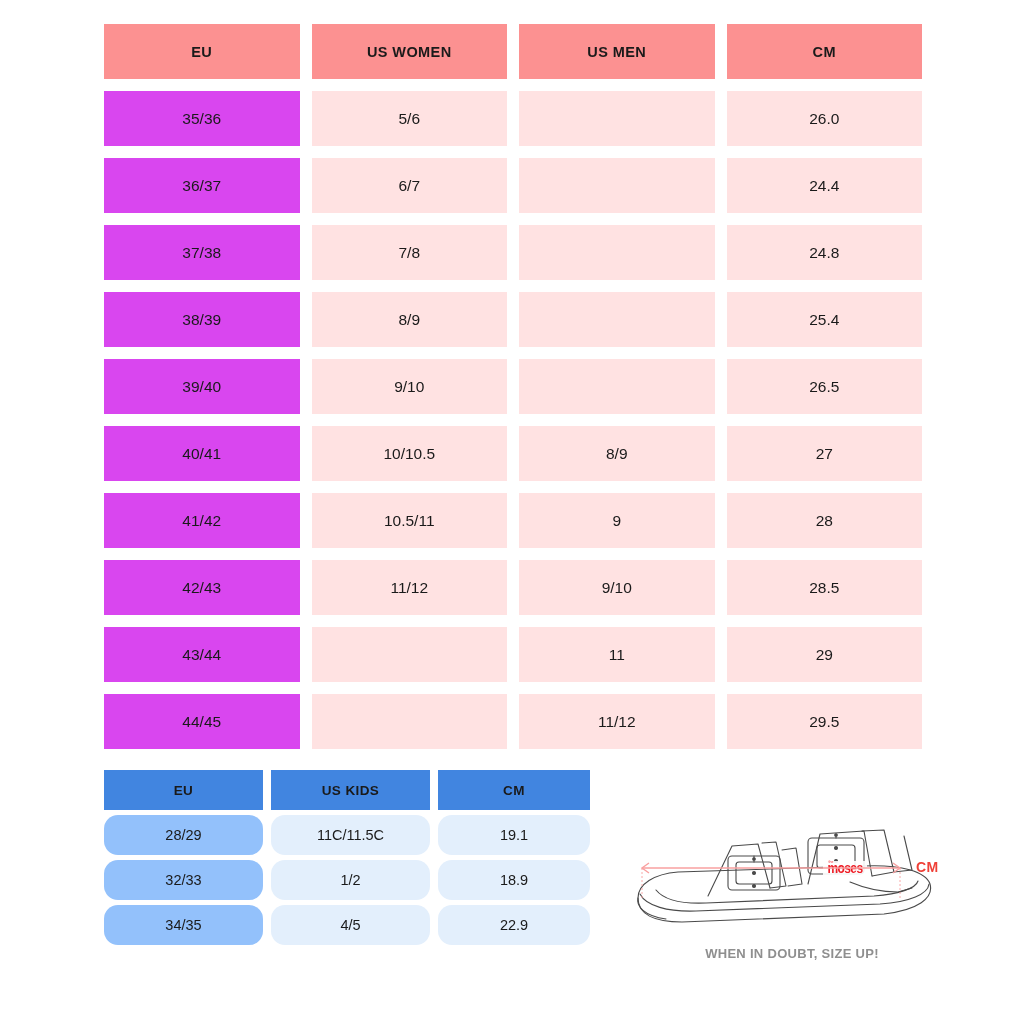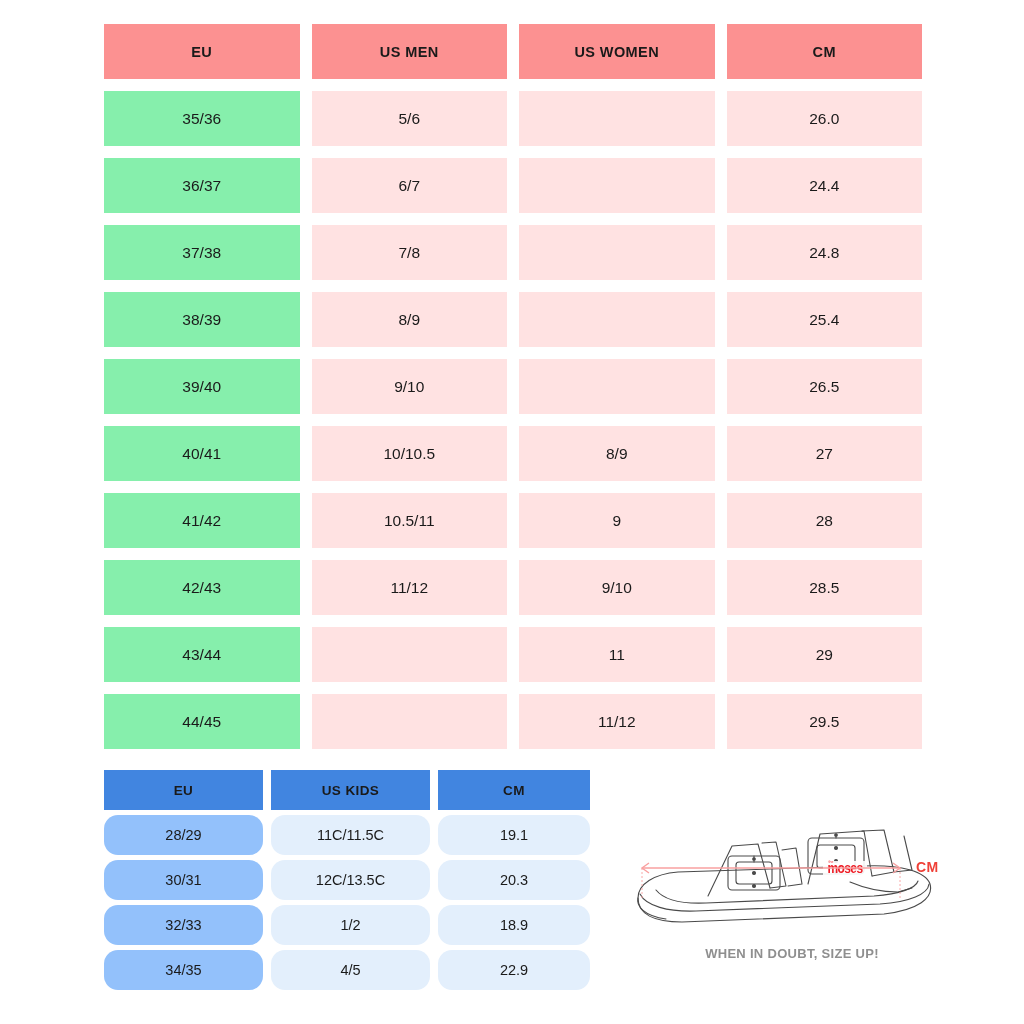--- a/index.html
+++ b/index.html
@@ -43,21 +43,21 @@
   .col-usm    { width: 196px; }
   .col-cm     { width: 196px; }
 
   .adult-row.header .adult-cell {
     background: #fc9191;
     font-weight: bold;
     font-size: 14.5px;
     letter-spacing: 0.4px;
   }
   .adult-row.body .adult-cell { background: #ffe2e2; }
-  .adult-row.body .adult-cell.col-eu { background: #86efac; }
+  .adult-row.body .adult-cell.col-eu { background: #d946ef; }
 
   
   #kids-table {
     position: absolute;
     left: 104px;
     top: 770px;
     width: 486px;
   }
   .kids-row {
     display: flex;
@@ -118,22 +118,22 @@
     letter-spacing: 0.3px;
   }
 </style>
 </head>
 <body>
 
 <div id="adult-table">
 
   <div class="adult-row header">
     <div class="adult-cell col-eu">EU</div>
+    <div class="adult-cell col-usw">US WOMEN</div>
     <div class="adult-cell col-usm">US MEN</div>
-    <div class="adult-cell col-usw">US WOMEN</div>
     <div class="adult-cell col-cm">CM</div>
   </div>
 
   <div class="adult-row body">
     <div class="adult-cell col-eu">35/36</div>
     <div class="adult-cell col-usw">5/6</div>
     <div class="adult-cell col-usm"></div>
     <div class="adult-cell col-cm">26.0</div>
   </div>
   <div class="adult-row body">
@@ -197,25 +197,20 @@
   <div class="kids-row header">
     <div class="kids-cell kcol-eu">EU</div>
     <div class="kids-cell kcol-us">US KIDS</div>
     <div class="kids-cell kcol-cm">CM</div>
   </div>
 
   <div class="kids-row body">
     <div class="kids-cell kcol-eu">28/29</div>
     <div class="kids-cell kcol-us">11C/11.5C</div>
     <div class="kids-cell kcol-cm">19.1</div>
-  </div>
-  <div class="kids-row body">
-    <div class="kids-cell kcol-eu">30/31</div>
-    <div class="kids-cell kcol-us">12C/13.5C</div>
-    <div class="kids-cell kcol-cm">20.3</div>
   </div>
   <div class="kids-row body">
     <div class="kids-cell kcol-eu">32/33</div>
     <div class="kids-cell kcol-us">1/2</div>
     <div class="kids-cell kcol-cm">18.9</div>
   </div>
   <div class="kids-row body">
     <div class="kids-cell kcol-eu">34/35</div>
     <div class="kids-cell kcol-us">4/5</div>
     <div class="kids-cell kcol-cm">22.9</div>

